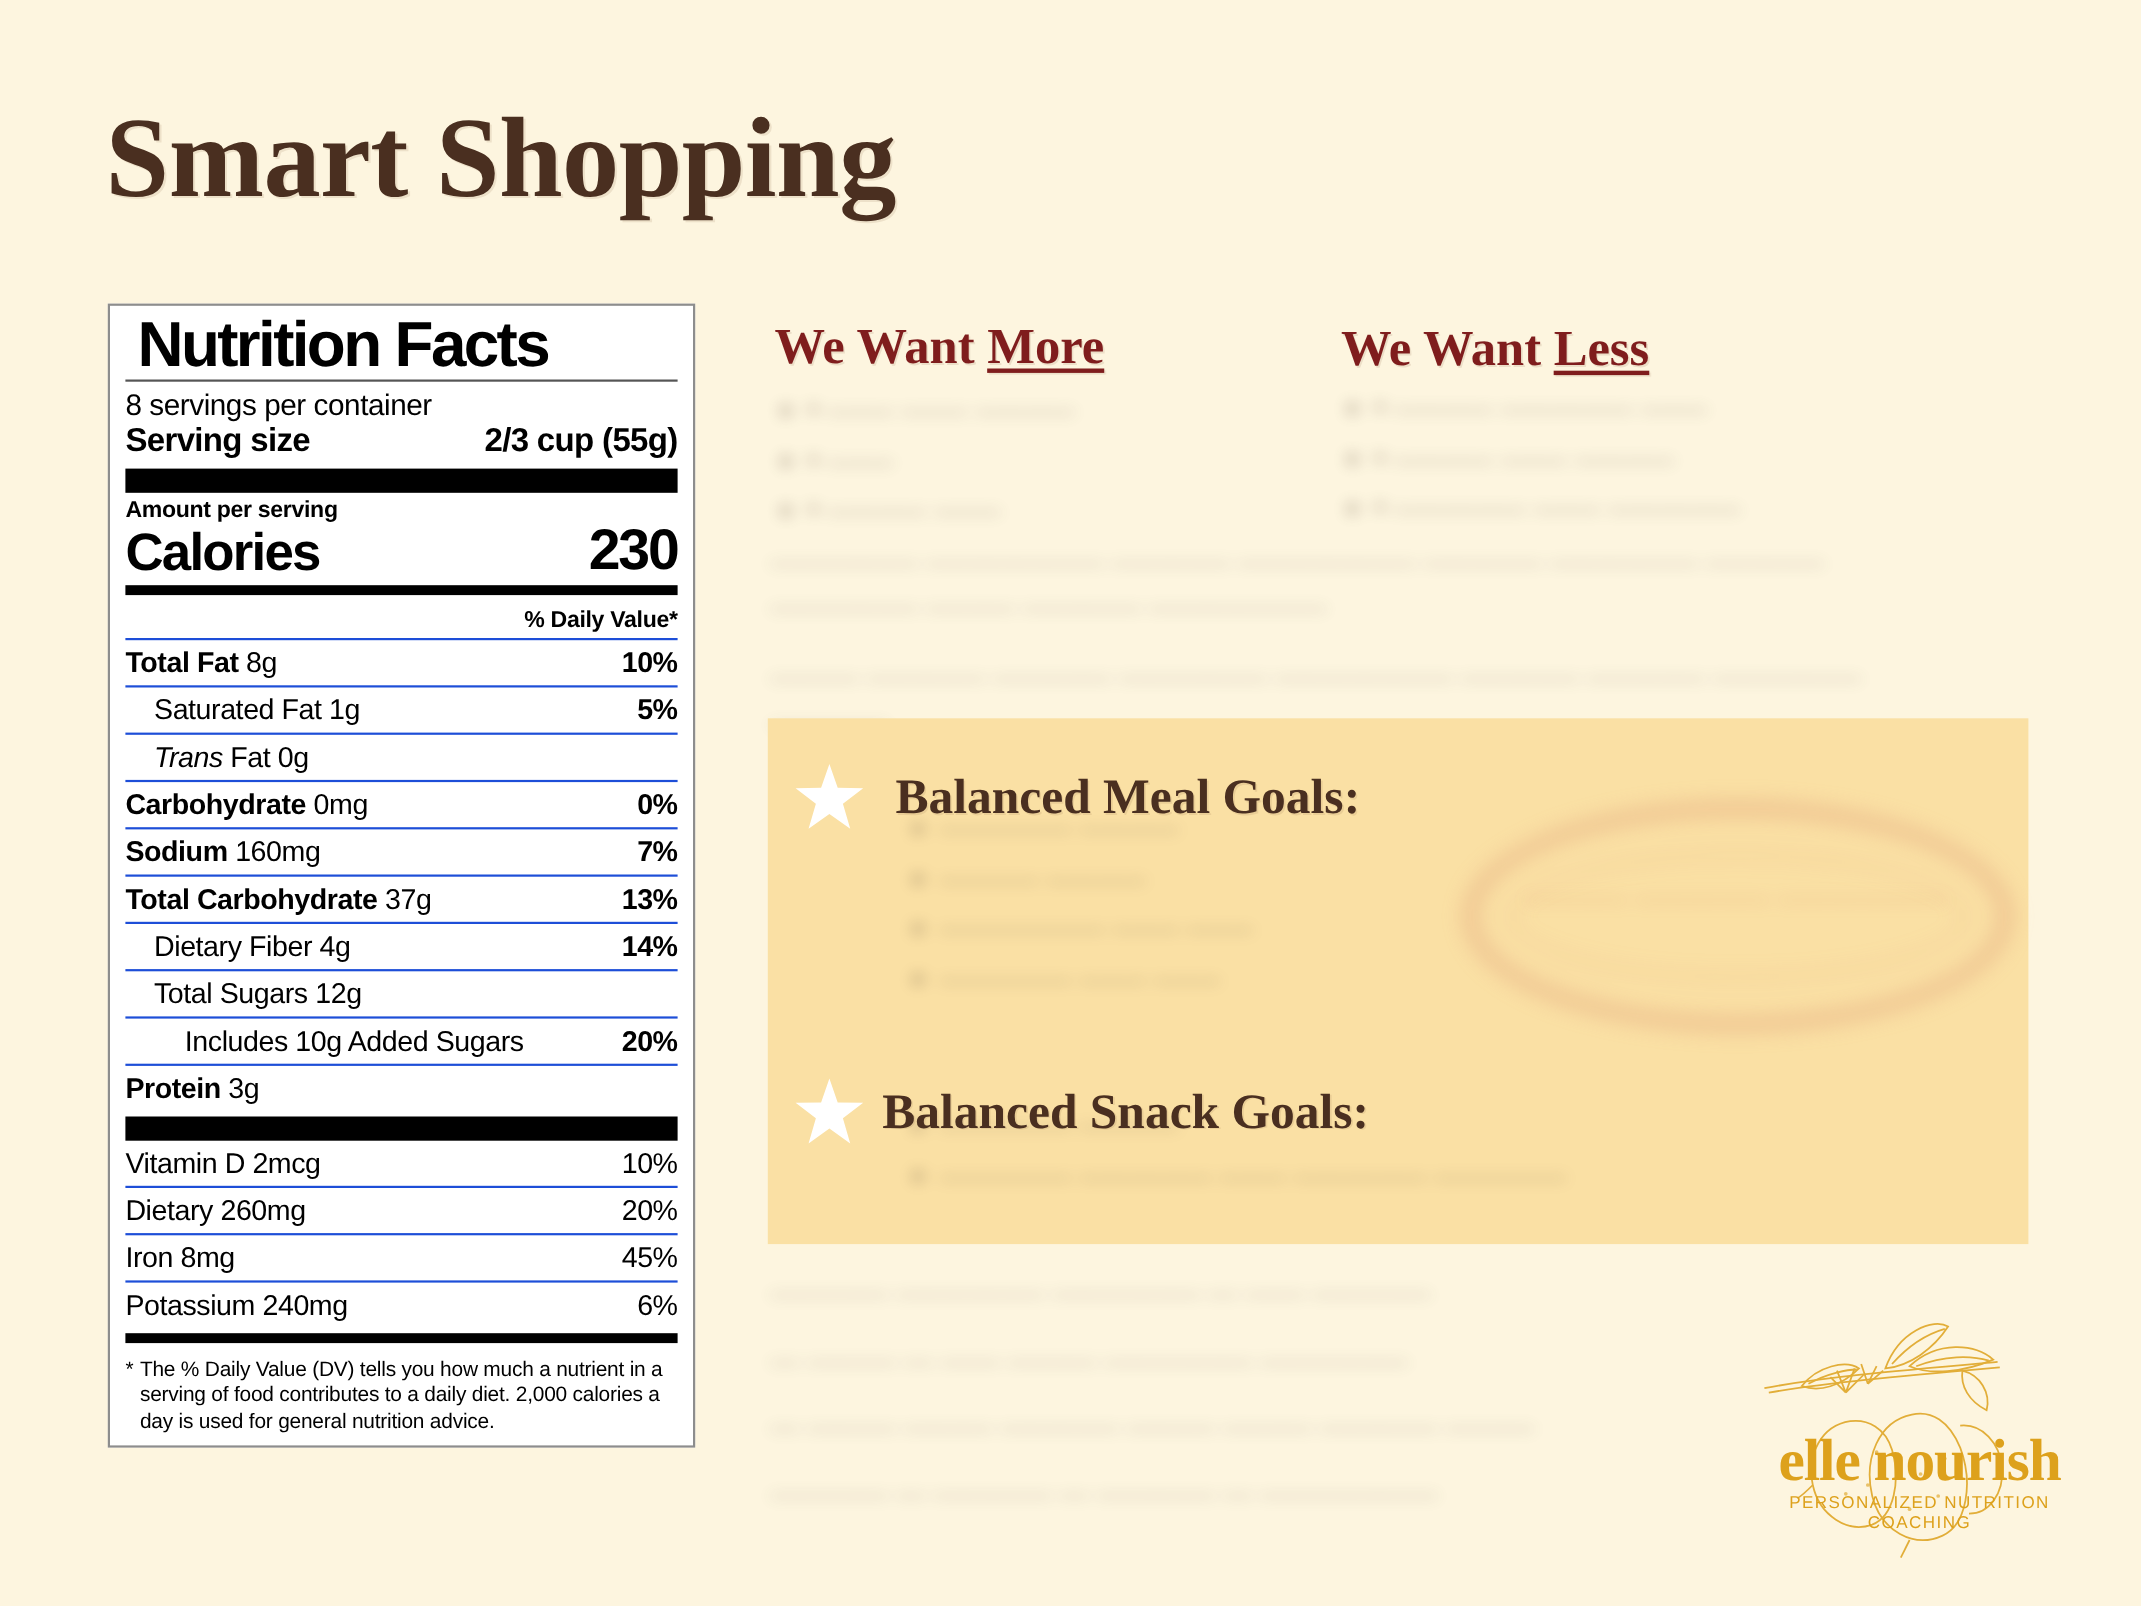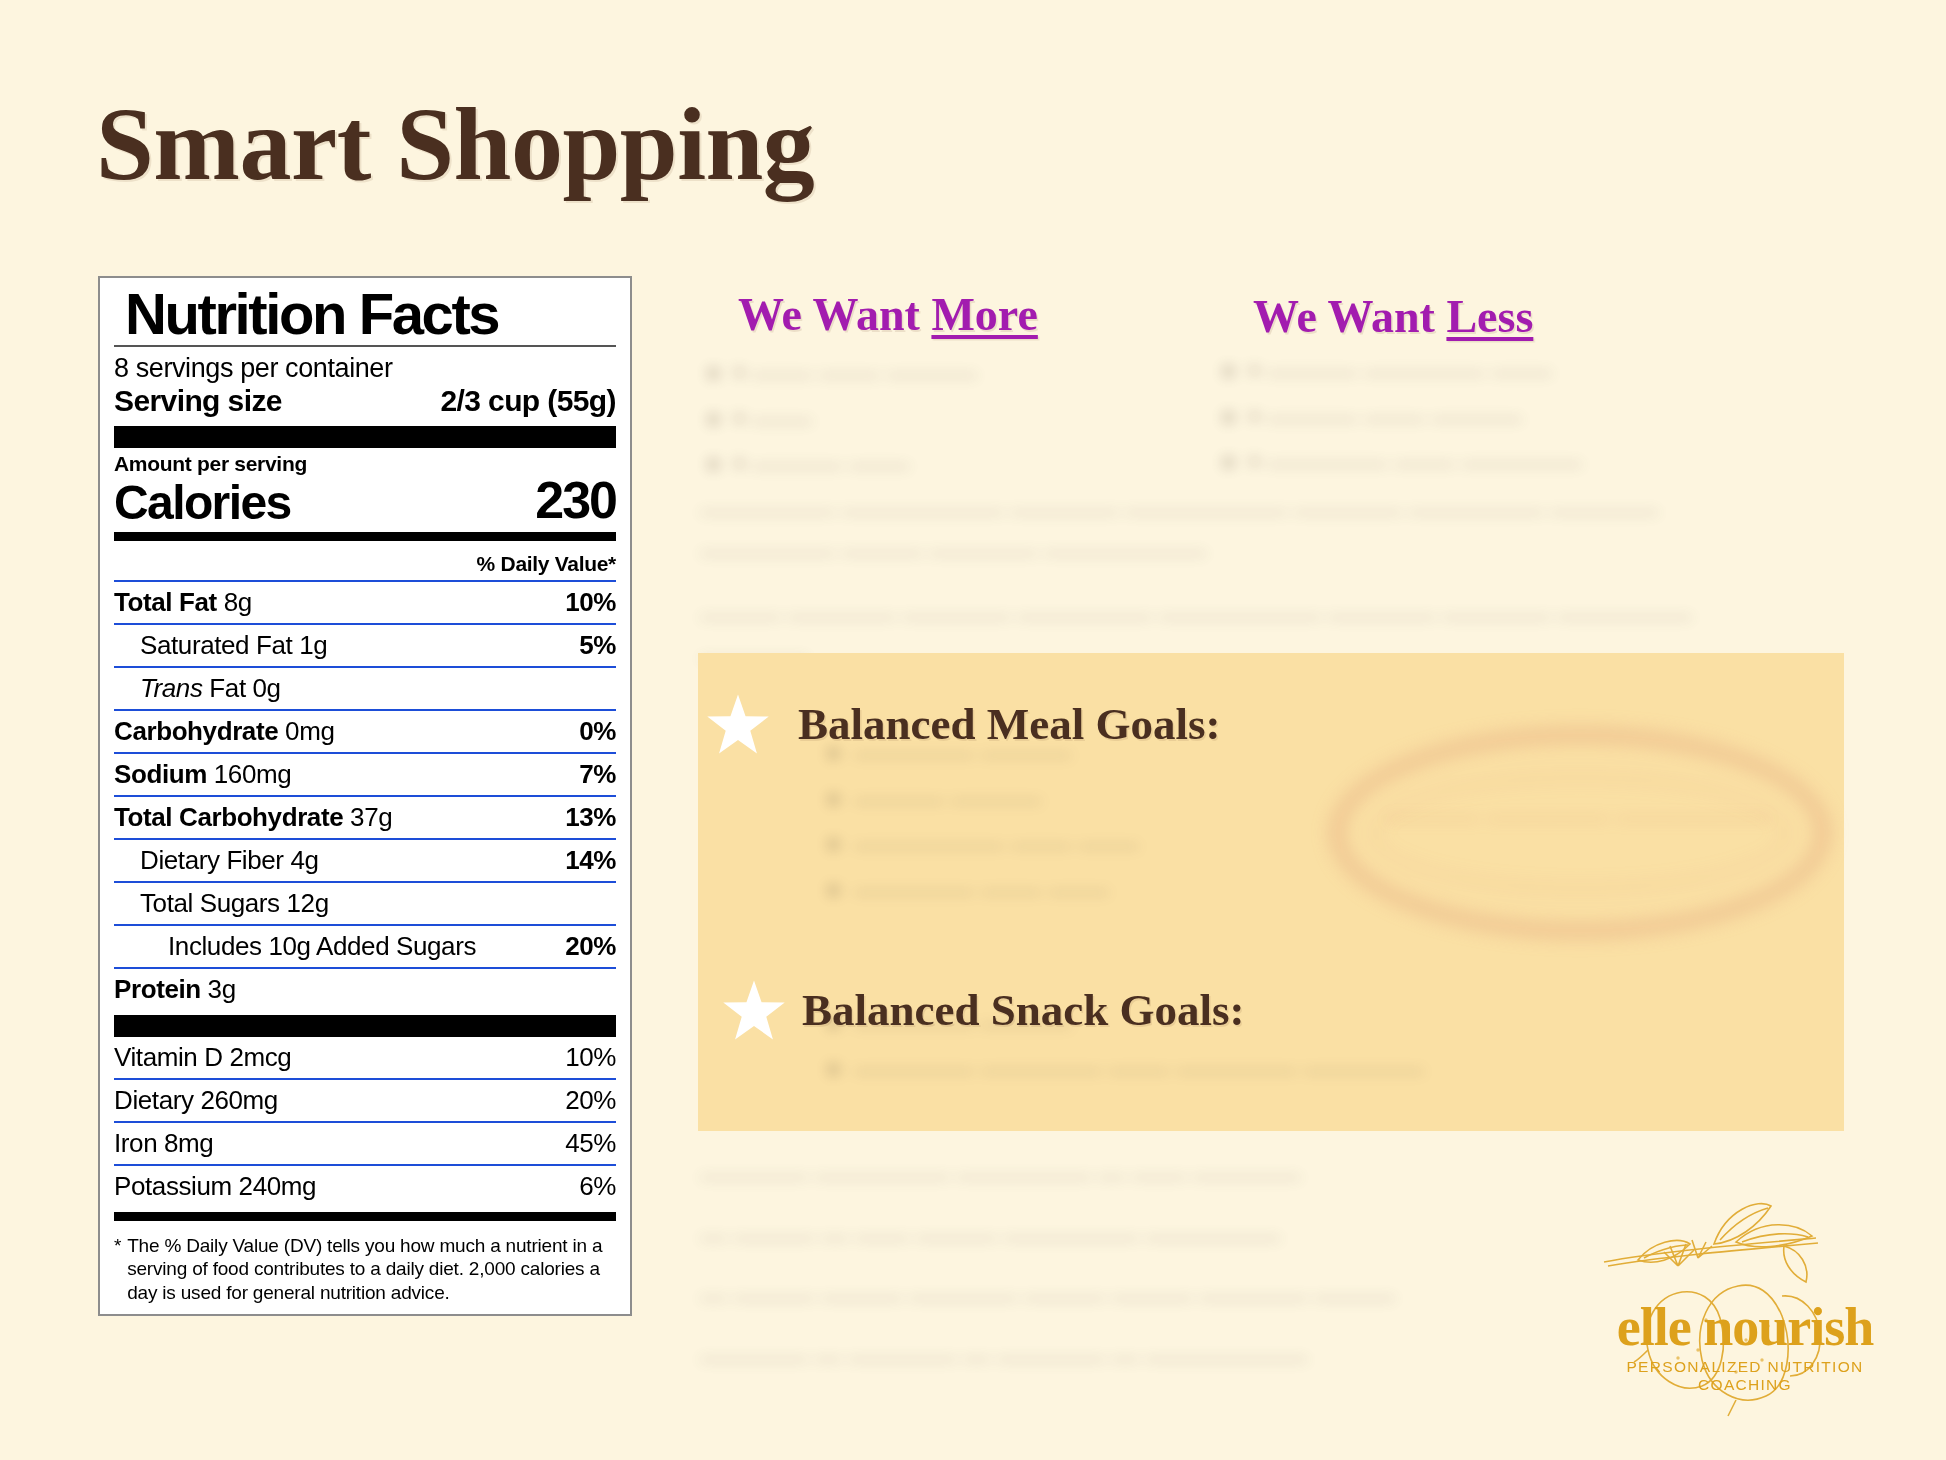--- a/index.html
+++ b/index.html
@@ -117,24 +117,23 @@
   }
   .nf-footnote .star { }
   .nf-footnote .txt { }
 
   
   .col-heading {
     position: absolute;
     font-family: "Liberation Serif", serif;
     font-weight: bold;
     font-size: 46px;
-    color: #a21caf;
+    color: #7f1d1d;
     text-shadow: 1.5px 1.5px 0 rgba(120,80,50,0.13);
     white-space: nowrap;
-    margin-left: 34px;
   }
   .col-heading u { text-decoration: underline; text-underline-offset: 5px; }
   #heading-more { left: 704px; top: 288px; }
   #heading-less { left: 1219px; top: 290px; }
 
   
   .blur-block {
     position: absolute;
     filter: blur(7px);
     opacity: 0.48;
@@ -198,21 +197,21 @@
     width: 1146px;
     height: 478px;
     background: #fae0a4;
   }
   .callout-item {
     position: absolute;
     display: flex;
     align-items: center;
     gap: 28px;
   }
-  #callout-meal  { left: 8px; top: 40px; }
+  #callout-meal  { left: 24px; top: 40px; }
   #callout-snack { left: 24px; top: 326px; gap: 16px; }
 
   .star-icon {
     width: 64px;
     height: 62px;
     flex: none;
   }
   .callout-title {
     font-family: "Liberation Serif", serif;
     font-weight: bold;

